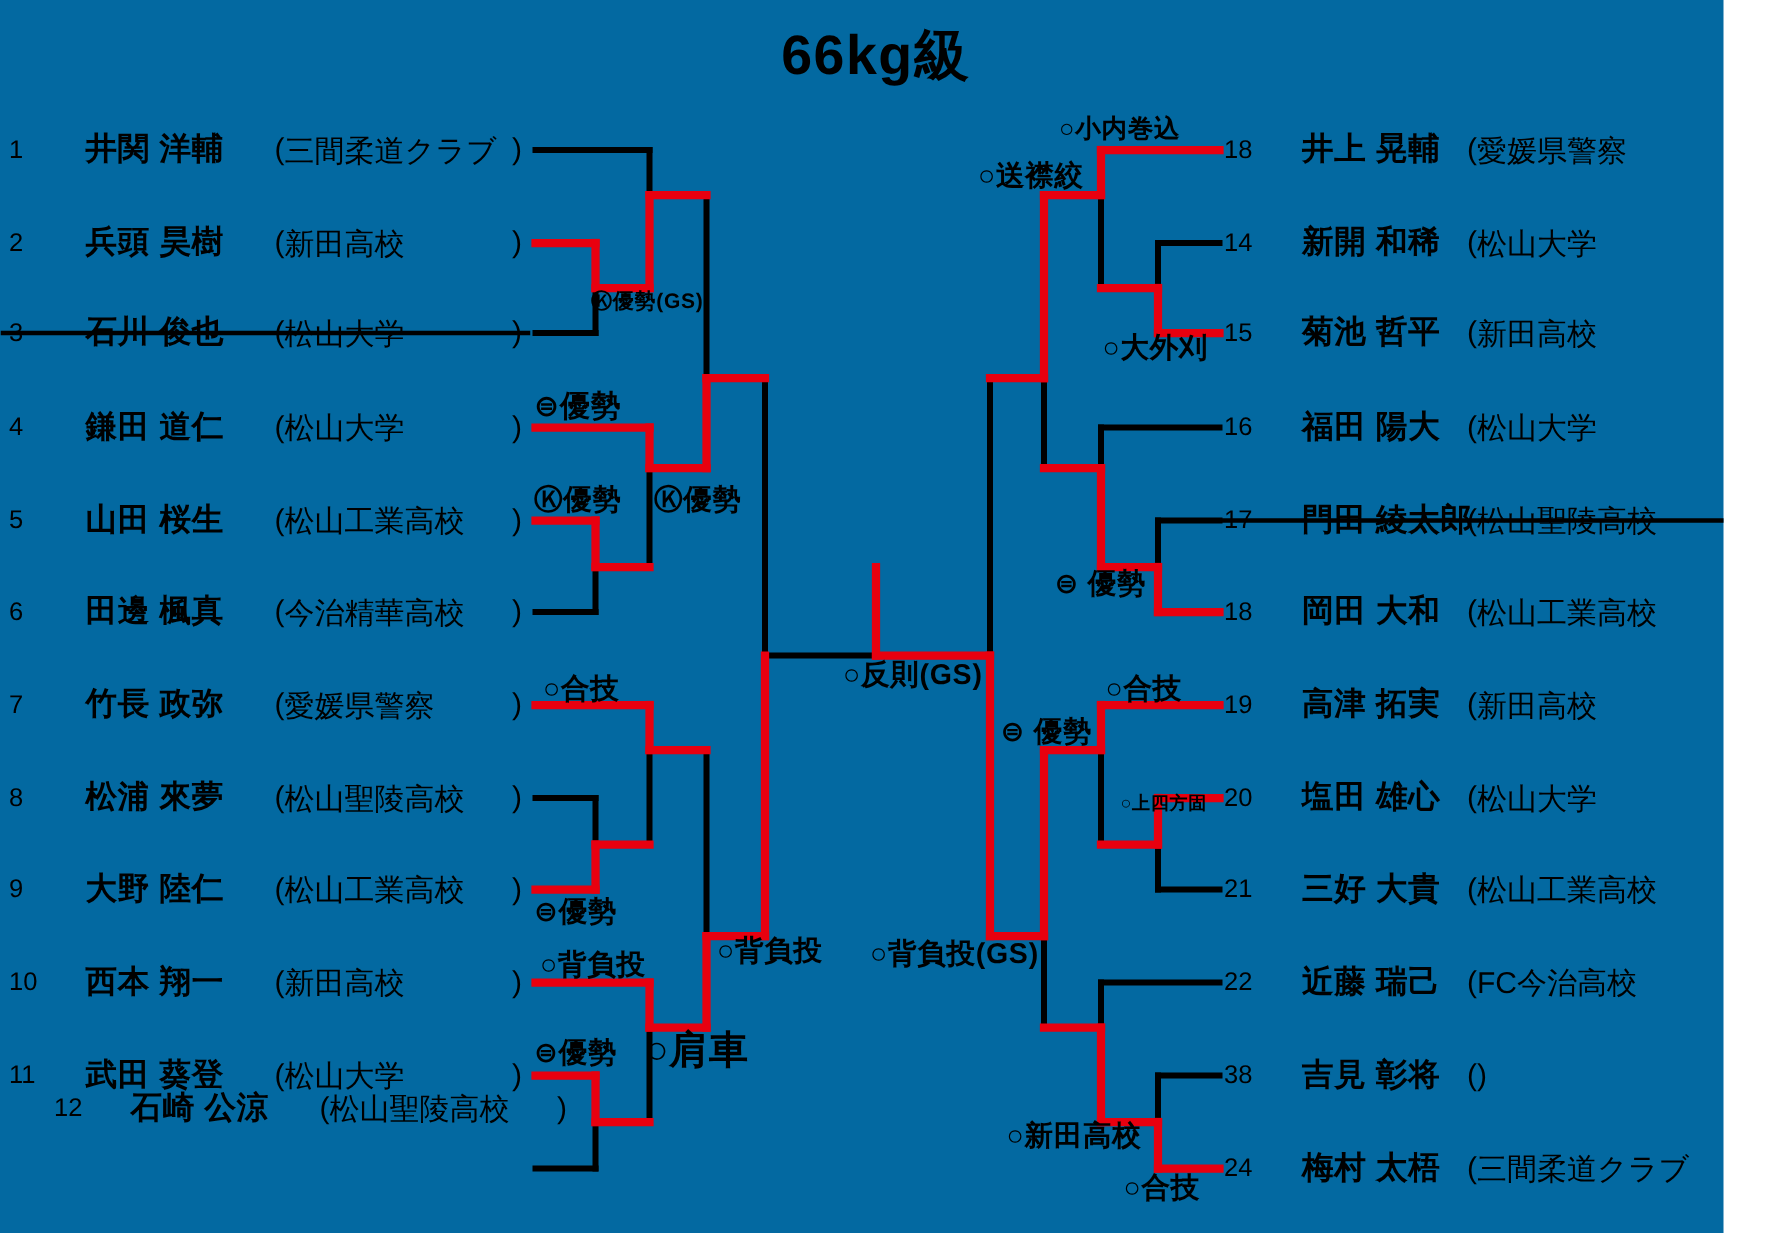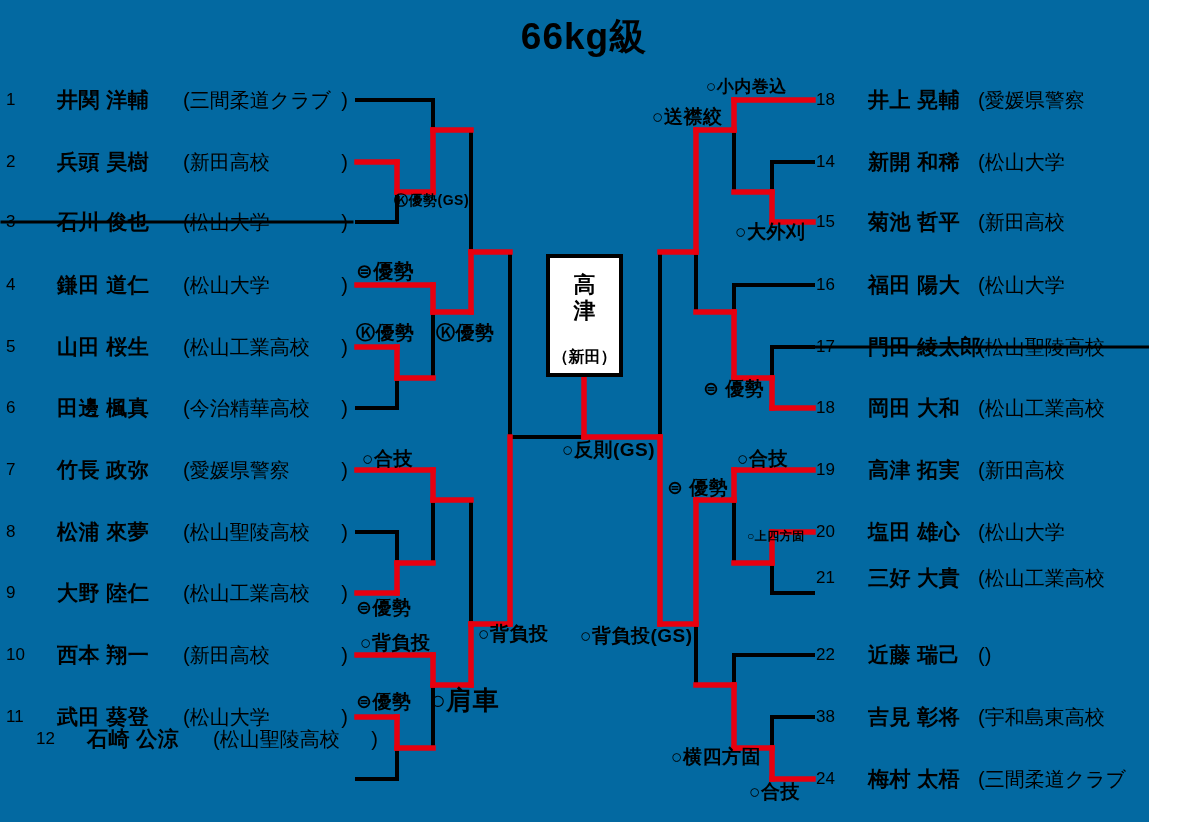--- a/index.html
+++ b/index.html
@@ -316,43 +316,43 @@
       </div>
       <div class="row row-r" style="top: 517px;">
         <span class="num">20</span>
         <span class="name">塩田 雄心</span>
         <span class="parens">
           <span>(</span>
           <span class="club">松山大学</span>
           <span>)</span>
         </span>
       </div>
-      <div class="row row-r" style="top: 563px; text-decoration: underline;">
+      <div class="row row-r" style="top: 578px; text-decoration: underline;">
         <span class="num">21</span>
         <span class="name">三好 大貴</span>
         <span class="parens">
           <span>(</span>
           <span class="club">松山工業高校</span>
           <span>)</span>
         </span>
       </div>
       <div class="row row-r" style="top: 640px;">
         <span class="num">22</span>
         <span class="name">近藤 瑞己</span>
         <span class="parens">
           <span>(</span>
+          <span class="club">FC今治高校</span>
           <span>)</span>
         </span>
       </div>
       <div class="row row-r" style="top: 702px;">
         <span class="num">38</span>
         <span class="name">吉見 彰将</span>
         <span class="parens">
           <span>(</span>
-          <span class="club">宇和島東高校</span>
           <span>)</span>
         </span>
       </div>
       <div class="row row-r" style="top: 764px;">
         <span class="num">24</span>
         <span class="name">梅村 太梧</span>
         <span class="parens">
           <span>(</span>
           <span class="club">三間柔道クラブ</span>
           <span>)</span>
@@ -372,20 +372,16 @@
       <div class="result-label" style="left: 478px; top: 634px; font-size: 19px;">○背負投</div>
       <div class="result-label" style="left: 562px; top: 450px; font-size: 19px;">○反則(GS)</div>
       <div class="result-label" style="left: 580px; top: 636px; font-size: 19px;">○背負投(GS)</div>
       <div class="result-label" style="left: 706px; top: 86px; font-size: 17px;">○小内巻込</div>
       <div class="result-label" style="left: 652px; top: 117px; font-size: 19px;">○送襟絞</div>
       <div class="result-label" style="left: 735px; top: 232px; font-size: 19px;">○大外刈</div>
       <div class="result-label" style="left: 703px; top: 389px; font-size: 19px;">⊜ 優勢</div>
       <div class="result-label" style="left: 737px; top: 459px; font-size: 19px;">○合技</div>
       <div class="result-label" style="left: 667px; top: 488px; font-size: 19px;">⊜ 優勢</div>
       <div class="result-label" style="left: 747px; top: 536px; font-size: 12px;">○上四方固</div>
-      <div class="result-label" style="left: 671px; top: 757px; font-size: 19px;">○横四方固</div>
+      <div class="result-label" style="left: 671px; top: 757px; font-size: 19px;">○新田高校</div>
       <div class="result-label" style="left: 749px; top: 792px; font-size: 19px;">○合技</div>
     </div>
-  <div id="champion-box">
-    <div id="champion-name">高津</div>
-    <div id="champion-club">（新田）</div>
-  </div>
 </div>
 
 </body></html>

